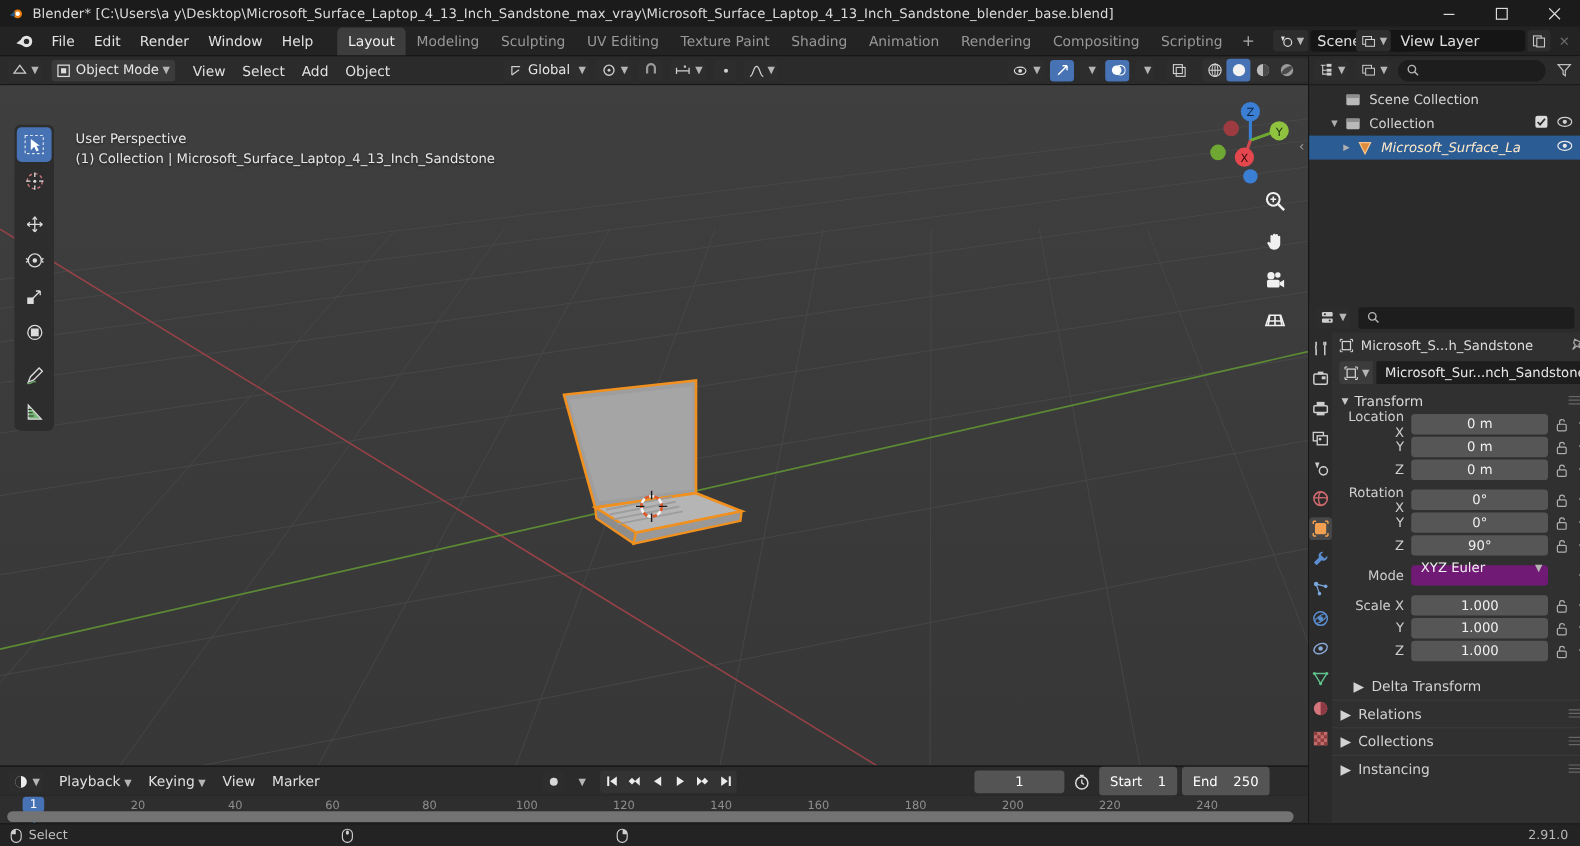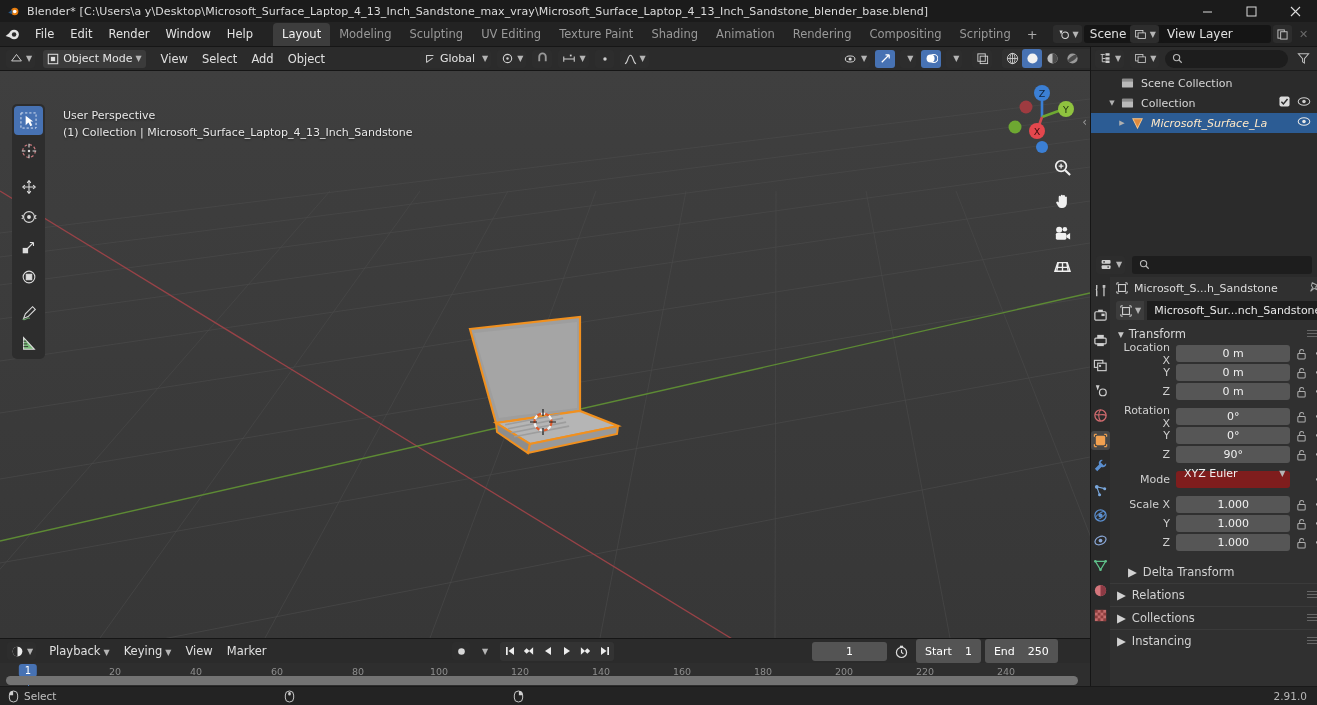--- a/index.html
+++ b/index.html
@@ -21,21 +21,21 @@
   }
   .tb-logo { width: 13px; height: 13px; margin-right: 7px; flex: 0 0 auto; }
   .tb-title { white-space: nowrap; overflow: hidden; font-size: 11px; color: #dcdcdc; letter-spacing: .1px;}
   .win-btns { position: absolute; right: 0; top: 0; height: 22px; display: flex; }
   .win-btn { width: 44px; height: 22px; display: flex; align-items: center; justify-content: center; color: #e2e2e2; }
   .win-btn svg { display: block; }
 
   
   .topbar {
     height: 25px; background: #232323; display: flex; align-items: center;
-    padding-left: 4px; position: relative; border-bottom: 1px solid #161616;
+    padding-left: 12px; position: relative; border-bottom: 1px solid #161616;
   }
   .blender-icon { width: 17px; height: 17px; margin-right: 6px; flex:0 0 auto;}
   .menu-item {
     padding: 2px 8px; font-size: 11.5px; color: #e3e3e3; border-radius: 3px; white-space: nowrap;
   }
   .ws-tabs { display: flex; align-items: center; margin-left: 12px; }
   .ws-tab {
     padding: 4px 9px 5px; font-size: 11.5px; color: #999; white-space: nowrap;
     border-radius: 4px 4px 0 0; position: relative;
   }
@@ -184,21 +184,21 @@
     height: 20px; display:flex; align-items:center; gap:5px; font-size: 11.5px; color:#d8d8d8; padding-left: 8px;
   }
   .panel-hdr .caret { font-size: 7.5px; color: #c8c8c8; }
   .grip { margin-left:auto; margin-right: 6px; opacity:.45;}
   .prow { height: 19px; display:flex; align-items:center; gap: 4px; padding: 0 4px 0 6px; margin-bottom: 0px;}
   .plabel { width: 56px; text-align: right; font-size: 11px; color: #cfcfcf; padding-right: 2px;}
   .pval {
     flex: 1; background: #565656; border-radius: 3px; height: 17px; display:flex; align-items:center;
     justify-content:center; font-size: 11px; color: #f0f0f0;
   }
-  .pval.dropdown { background:#7f1d1d; justify-content: space-between; padding: 0 5px 12px 8px;}
+  .pval.dropdown { background:#701a75; justify-content: space-between; padding: 0 5px 12px 8px;}
   .lock { width: 14px; display:flex; align-items:center; justify-content:center; opacity:.8;}
   .dot { width: 11px; display:flex; align-items:center; justify-content:center; color:#cfcfcf; font-size: 11px;}
   .gap { height: 6px; }
   .sub-panel { height: 23px; display:flex; align-items:center; gap:6px; font-size:11.5px; color:#d2d2d2; padding-left: 18px;}
   .sub-panel.lvl0 { padding-left: 7px; }
   .sub-panel.lvl0 { border-top: 1px solid #3a3a3a; }
 </style>
 </head>
 <body>
 

